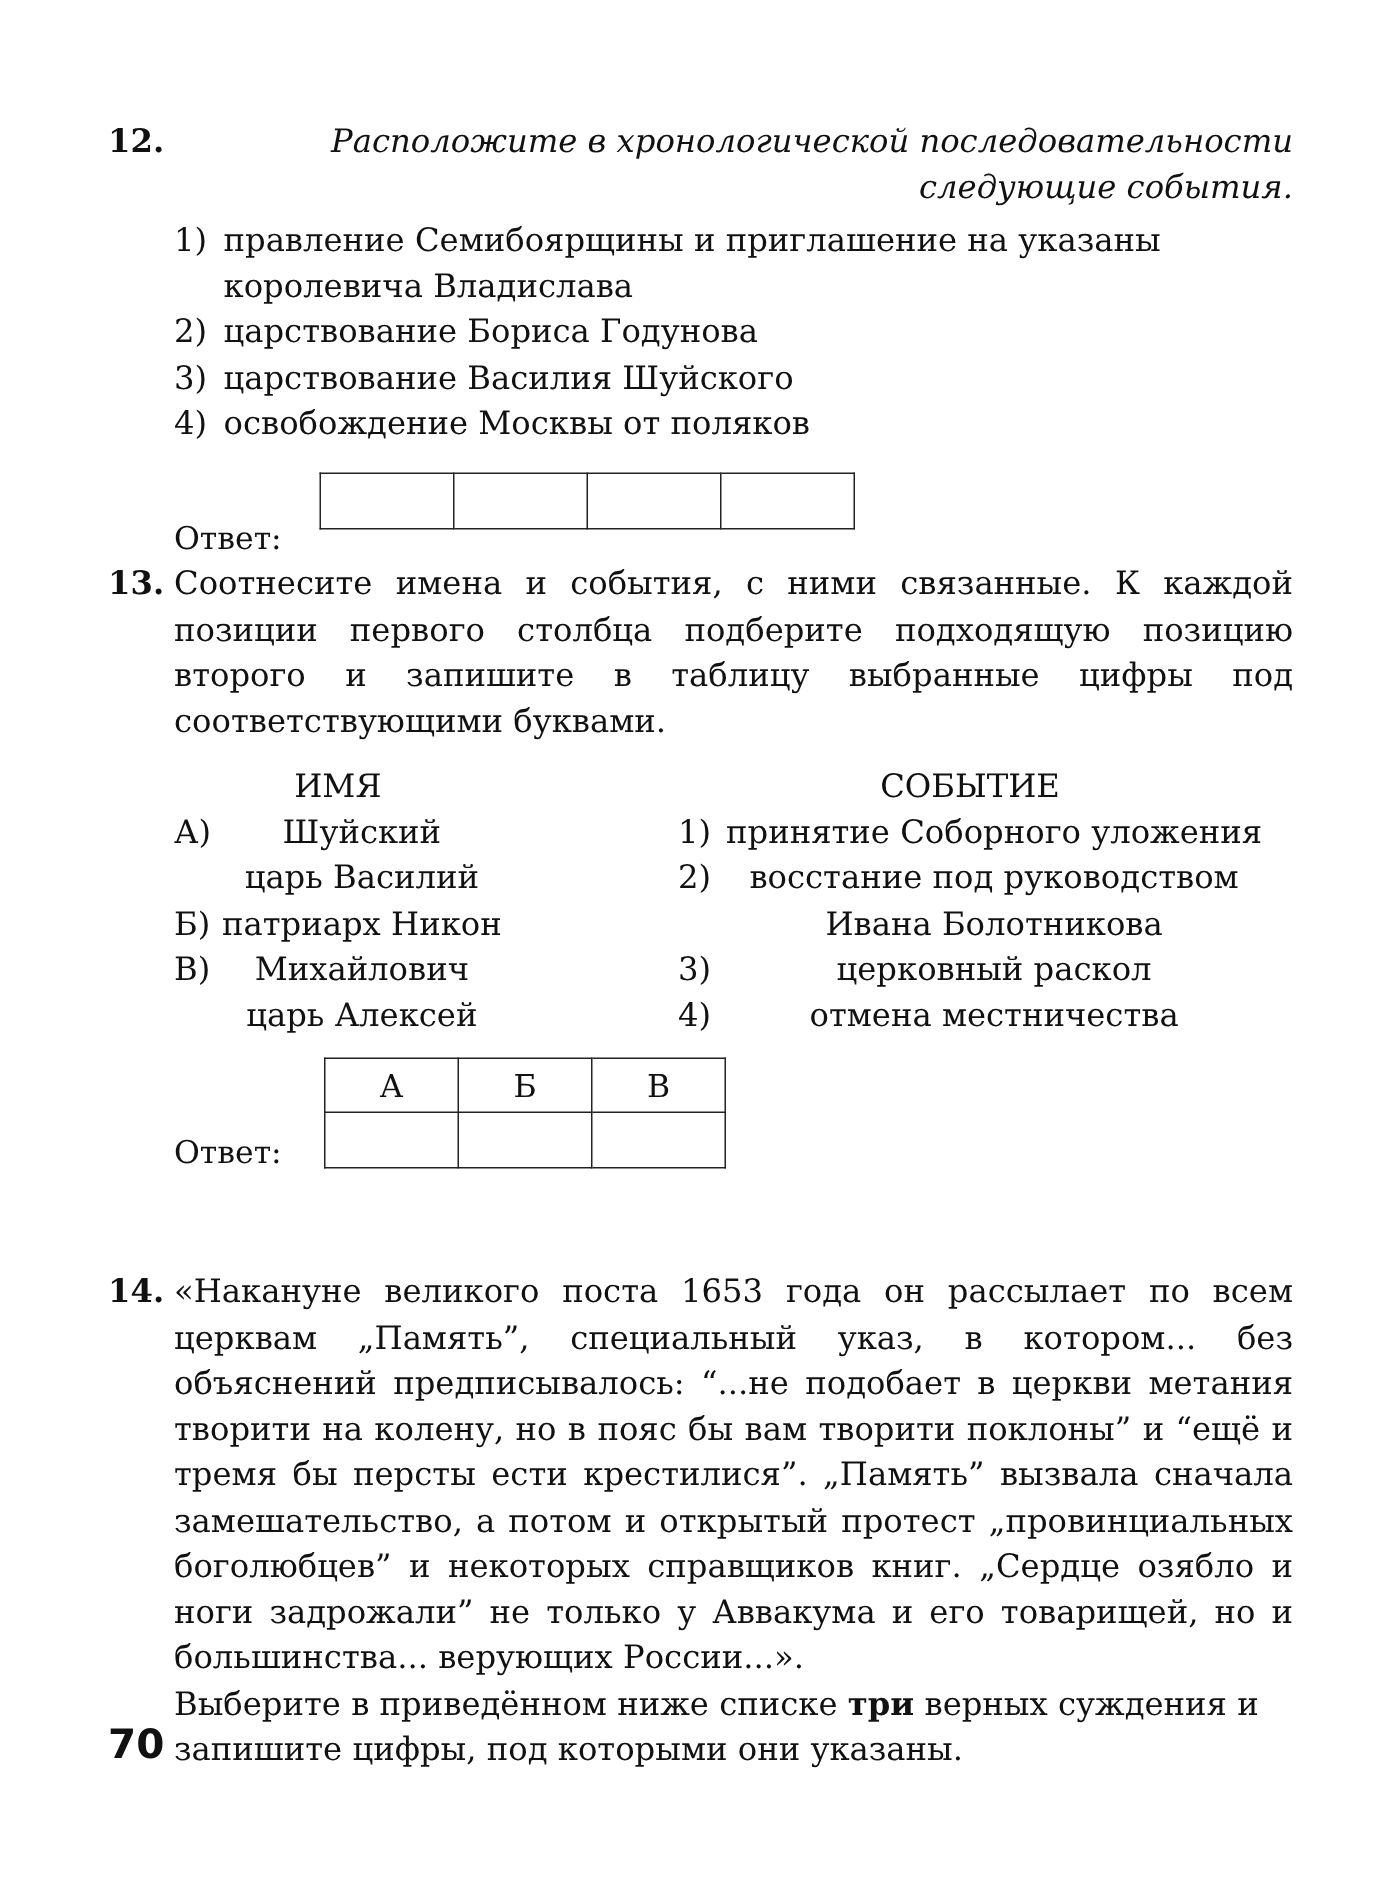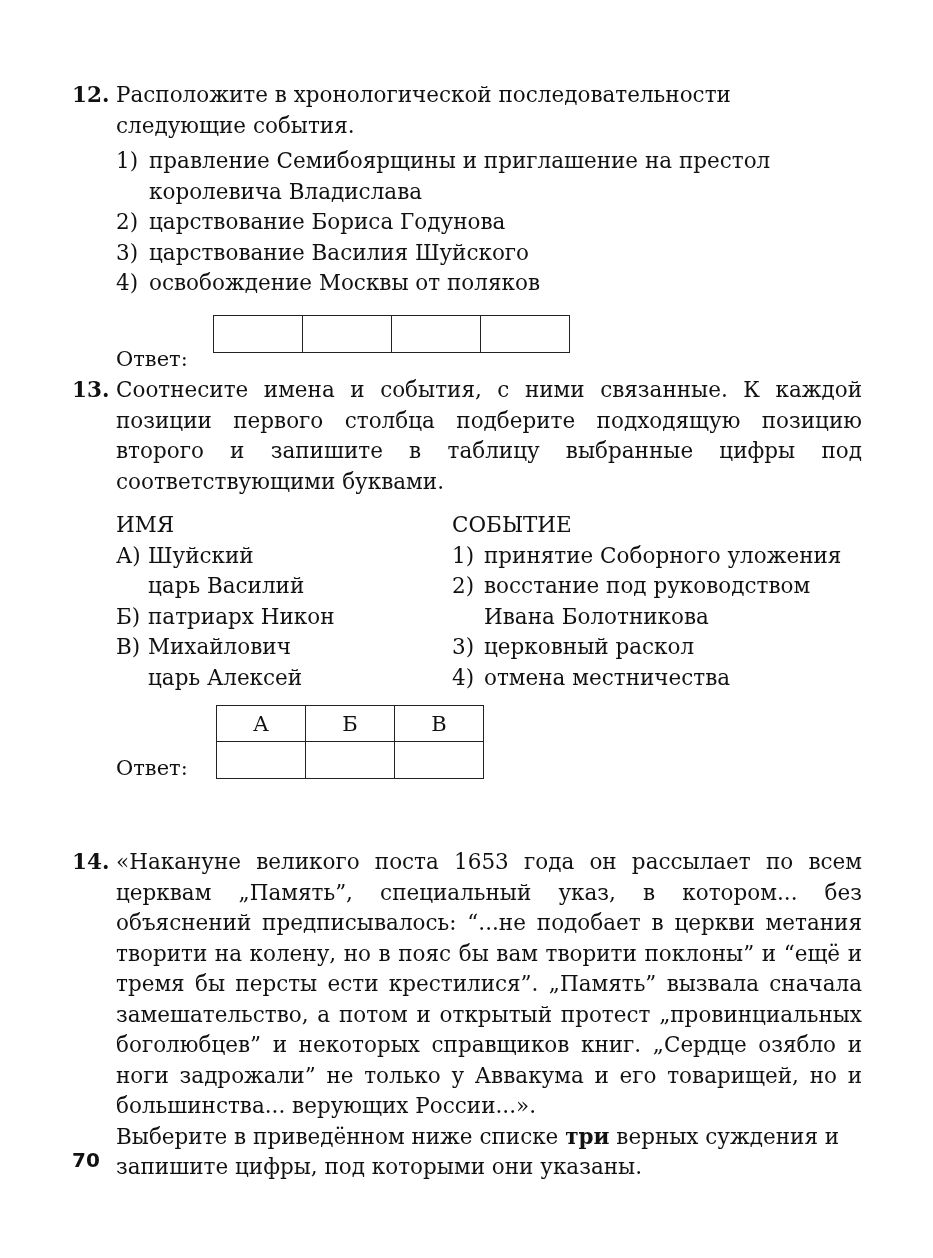--- a/index.html
+++ b/index.html
@@ -12,36 +12,36 @@
   .q { position: absolute; left: 72px; width: 790px; font-size: 21.5px; line-height: 30.5px; }
   .qnum { position: absolute; left: 0; top: 0; font-weight: bold; }
   .qtext { margin-left: 44px; text-align: justify; }
   .opts { margin-left: 44px; margin-top: 6px; }
   .opt { position: relative; padding-left: 33px; }
   .opt .n { position: absolute; left: 0; top: 0; }
   .answer-label { position: absolute; font-size: 21px; margin-top: 24px; }
   table.ans { position: absolute; border-collapse: collapse; }
   table.ans td { border: 1.5px solid #222; padding: 0; }
   .match { position: absolute; font-size: 21.5px; line-height: 30.5px; }
-  .mcol { position: absolute; top: 0; }
+  .mcol { position: absolute; top: 0; text-align: center; }
   .mitem { position: relative; padding-left: 32px; white-space: nowrap; }
   .mitem .n { position: absolute; left: 0; top: 0; }
-  .pagenum { position: absolute; left: 72px; top: 1148px; font-family: "DejaVu Sans", "Liberation Sans", sans-serif; font-weight: bold; font-size: 20px; }
+  .pagenum { position: absolute; left: 72px; top: 1148px; font-family: "DejaVu Sans", "Liberation Sans", sans-serif; font-weight: bold; font-size: 27px; }
   .bold { font-weight: bold; }
 </style>
 </head>
 <body>
 
 <div class="page">
 
   <div class="q" style="top:80px;">
     <span class="qnum">12.</span>
-    <div class="qtext" style="text-align:left;">Расположите в хронологической последовательности следующие события.</div>
+    <div class="qtext" style="text-align:right;font-style:italic;">Расположите в хронологической последовательности следующие события.</div>
     <div class="opts" style="margin-top:5px;">
-      <div class="opt"><span class="n">1)</span><span>правление Семибоярщины и приглашение на престол королевича Владислава</span></div>
+      <div class="opt"><span class="n">1)</span><span>правление Семибоярщины и приглашение на указаны королевича Владислава</span></div>
       <div class="opt"><span class="n">2)</span><span>царствование Бориса Годунова</span></div>
       <div class="opt"><span class="n">3)</span><span>царствование Василия Шуйского</span></div>
       <div class="opt"><span class="n">4)</span><span>освобождение Москвы от поляков</span></div>
     </div>
   </div>
 
   <span class="answer-label" style="left:116px; top:323px;">Ответ:</span>
   <table class="ans" style="left:213px; top:315px;">
     <tbody>
         <tr>

